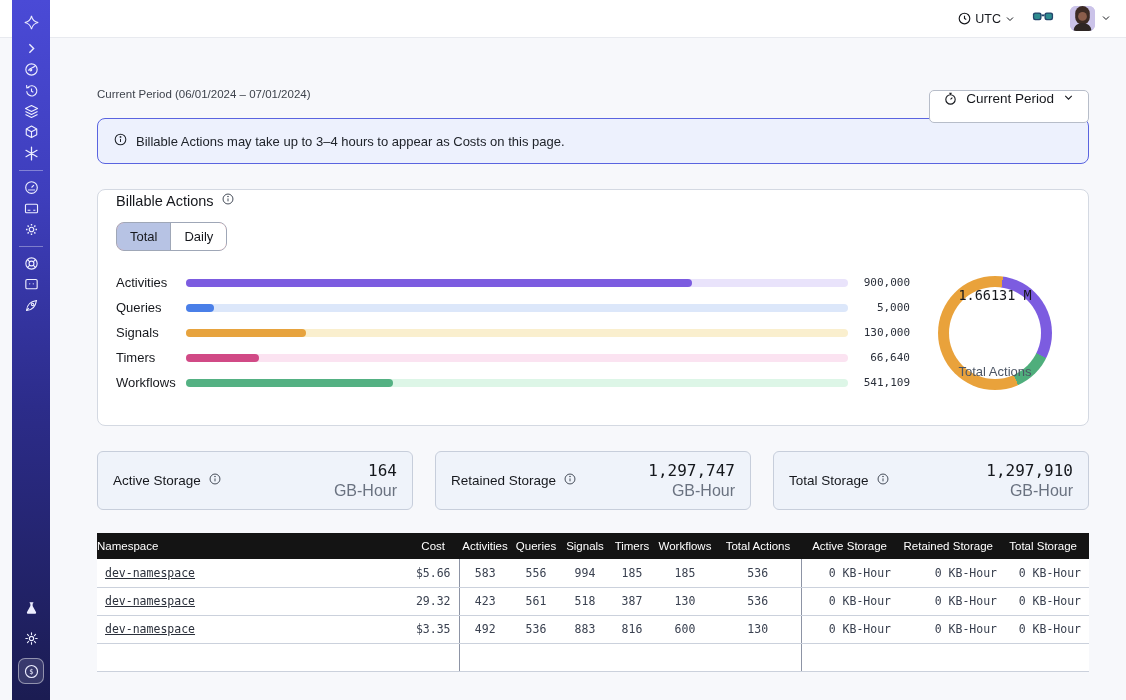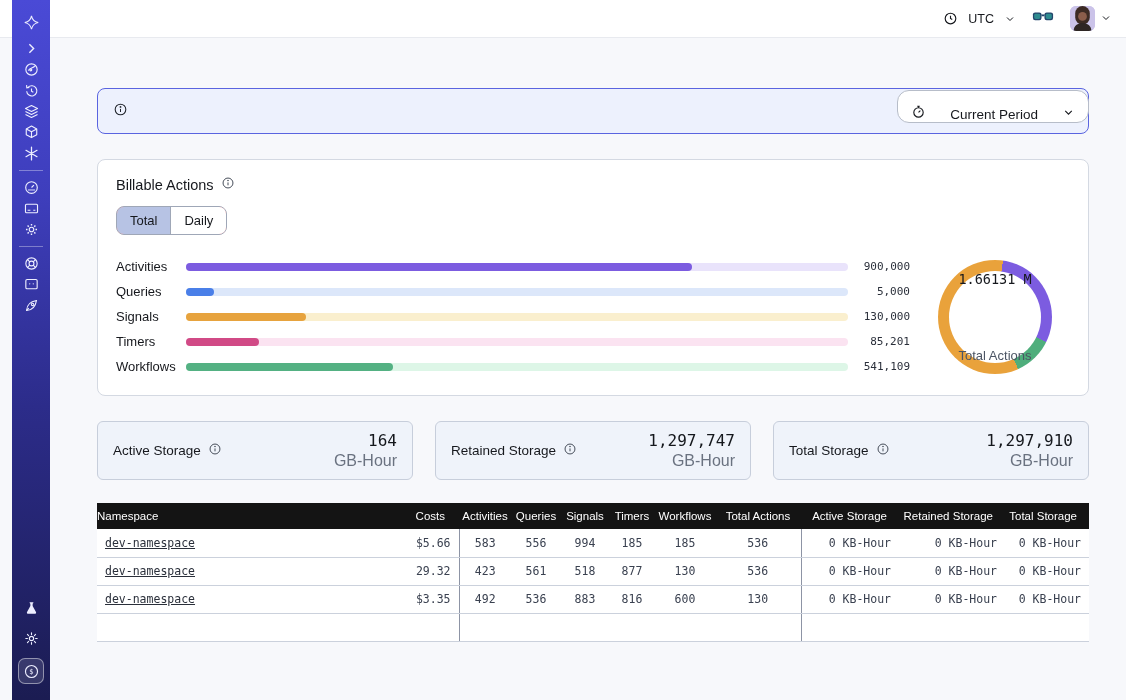--- a/index.html
+++ b/index.html
@@ -11,21 +11,21 @@
     color:#1C1F26;
   }
 
   
   .topbar {
     position:absolute; left:0; top:0; right:0; height:38px;
     background:#FFFFFF; border-bottom:1px solid #E8EAEF;
     display:flex; align-items:center; justify-content:flex-end;
     gap:16px; padding-right:14px; z-index:5;
   }
-  .tz-control { display:flex; align-items:center; gap:10px; font-size:12.5px; font-weight:500; color:#16181D; cursor:pointer; }
+  .tz-control { display:flex; align-items:center; gap:3px; font-size:12.5px; font-weight:500; color:#16181D; cursor:pointer; }
   .tz-control svg { display:block; }
   .avatar-wrap { display:flex; align-items:center; gap:5px; cursor:pointer; }
   .avatar { width:25px; height:25px; border-radius:6px; background:#CBC3E9; overflow:hidden; }
 
   
   .sidebar {
     position:absolute; left:12px; top:0; width:38px; height:700px; z-index:10;
     background:linear-gradient(180deg,#4A4AD6 0%,#3E3EBC 28%,#2C2C8A 58%,#1B1C52 100%);
     display:flex; flex-direction:column; align-items:center;
     padding:12px 0 16px;
@@ -37,35 +37,35 @@
   .side-bottom { margin-top:auto; display:flex; flex-direction:column; align-items:center; gap:9px; }
   .coin-box { width:26px; height:26px; border:1px solid rgba(255,255,255,.45); background:rgba(255,255,255,.12); border-radius:7px; display:flex; align-items:center; justify-content:center; cursor:pointer; }
 
   
   .main { position:absolute; left:50px; top:38px; right:0; bottom:0; padding:0 37px 0 47px; background:#F7F8FB; }
   .page-head { position:relative; margin-top:50px; }
   .page-title { font-size:26px; font-weight:600; letter-spacing:-.2px; color:#131519; }
   .page-subtitle { margin-top:7px; font-size:11.5px; color:#3E434C; }
   .period-btn {
     position:absolute; right:0; top:2px; height:33px;
-    background:#fff; border:1px solid #B7BDC9; border-radius:12px;
-    display:flex; align-items:flex-end; gap:24px; padding:0 13px;
+    background:#fff; border:1px solid #B7BDC9; border-radius:5px;
+    display:flex; align-items:flex-start; gap:8px; padding:0 13px;
     font-size:13.5px; font-weight:500; color:#16181D; cursor:pointer;
   }
 
   .banner {
     margin-top:18px; height:46px; border:1px solid #5A64E0; background:#EDF1FD;
     border-radius:8px; display:flex; align-items:center; gap:8px; padding:0 15px;
     font-size:13px; color:#20242B;
   }
 
   
   .card {
     margin-top:25px; height:237px; background:#fff;
-    border:1px solid #D4D9E2; border-radius:8px; padding:16px 18px;
+    border:1px solid #D4D9E2; border-radius:8px; padding:2px 18px;
   }
   .card-title { display:flex; align-items:center; gap:7px; font-size:14.5px; color:#16181D; }
   .tabs { margin-top:13px; display:inline-flex; border:1px solid #9FA7B7; border-radius:8px; overflow:hidden; background:#fca5a5; }
   .tab { padding:6px 13px; font-size:13px; color:#16181D; cursor:pointer; background:#fff; }
   .tab + .tab { border-left:1px solid #9FA7B7; }
   .tab.active { background:#B7C3E4; }
 
   .chart-wrap { display:flex; margin-top:19px; }
   .bars { flex:1; }
   .bar-row { display:flex; align-items:center; height:25px; }
@@ -255,20 +255,21 @@
         <circle cx="12" cy="12" r="8.5"></circle>
         <text x="12" y="16" text-anchor="middle" font-size="10" font-family="DejaVu Sans Mono, monospace" fill="#EDEEFF" stroke="none">$</text>
       </svg>
     </div>
   </div>
 </div>
 
 <div class="main">
 
   <div class="page-head">
+    <div class="page-subtitle">Current Period (06/01/2024 – 07/01/2024)</div>
     <div class="period-btn">
       <span>
         <svg width="15" height="15" viewBox="0 0 24 24" fill="none" stroke="#16181D" stroke-width="1.8">
           <circle cx="12" cy="13.5" r="7.5"></circle>
             <path d="M12 6V3.5M10 3.5h4M12 13.5l3-3"></path>
         </svg>
       </span>
       <span>Current Period</span>
       <span>
         <svg width="13" height="13" viewBox="0 0 24 24" fill="none" stroke="#16181D" stroke-width="2">
@@ -279,20 +280,21 @@
   </div>
 
   <div class="banner">
     <span>
       <svg width="15" height="15" viewBox="0 0 24 24" fill="none" stroke="#20242B" stroke-width="1.7">
         <circle cx="12" cy="12" r="8.5"></circle>
           <path d="M12 11v5"></path>
           <circle cx="12" cy="7.8" r="0.6" fill="#20242B"></circle>
       </svg>
     </span>
+    <span>Billable Actions may take up to 3–4 hours to appear as Costs on this page.</span>
   </div>
 
   <div class="card">
     <div class="card-title">
       <span>Billable Actions</span>
       <span>
         <svg width="14" height="14" viewBox="0 0 24 24" fill="none" stroke="#444B57" stroke-width="1.7">
           <circle cx="12" cy="12" r="8.5"></circle>
             <path d="M12 11v5"></path>
             <circle cx="12" cy="7.8" r="0.6" fill="#444B57"></circle>
@@ -330,21 +332,21 @@
               <span class="bar-fill" style="width: 18.2%; background: rgb(231, 163, 62);"></span>
             </span>
             <span class="bar-value">130,000</span>
           </div>
 
           <div class="bar-row">
             <span class="bar-label">Timers</span>
             <span class="bar-track" style="background: rgb(251, 227, 241);">
               <span class="bar-fill" style="width: 11%; background: rgb(209, 74, 134);"></span>
             </span>
-            <span class="bar-value">85,201</span>
+            <span class="bar-value">66,640</span>
           </div>
 
           <div class="bar-row">
             <span class="bar-label">Workflows</span>
             <span class="bar-track" style="background: rgb(221, 246, 231);">
               <span class="bar-fill" style="width: 31.3%; background: rgb(84, 177, 131);"></span>
             </span>
             <span class="bar-value">541,109</span>
           </div>
 
@@ -425,21 +427,21 @@
         <col style="width:46px">
         <col style="width:60px">
         <col style="width:86px">
       <col style="width:98px">
         <col style="width:106px">
         <col style="width:84px">
     </colgroup>
     <thead>
       <tr>
         <th class="al first">Namespace</th>
-        <th class="ar" style="padding-right:14px">Costs</th>
+        <th class="ar" style="padding-right:14px">Cost</th>
         <th class="ac">Activities</th>
         <th class="ac">Queries</th>
         <th class="ac">Signals</th>
         <th class="ac">Timers</th>
         <th class="ac">Workflows</th>
         <th class="ac">Total Actions</th>
         <th class="ar" style="padding-right:12px">Active Storage</th>
         <th class="ar" style="padding-right:12px">Retained Storage</th>
         <th class="ar" style="padding-right:12px">Total Storage</th>
       </tr>
@@ -459,21 +461,21 @@
           <td class="ar storage-cell">0 KB-Hour</td>
           <td class="ar storage-cell">0 KB-Hour</td>
         </tr>
 
         <tr>
           <td class="al first"><span class="ns-link">dev-namespace</span></td>
           <td class="ar cost">29.32</td>
           <td class="ac group-start">423</td>
           <td class="ac">561</td>
           <td class="ac">518</td>
-          <td class="ac">877</td>
+          <td class="ac">387</td>
           <td class="ac">130</td>
           <td class="ac">536</td>
           <td class="ar storage-cell group-start">0 KB-Hour</td>
           <td class="ar storage-cell">0 KB-Hour</td>
           <td class="ar storage-cell">0 KB-Hour</td>
         </tr>
 
         <tr>
           <td class="al first"><span class="ns-link">dev-namespace</span></td>
           <td class="ar cost">$3.35</td>

